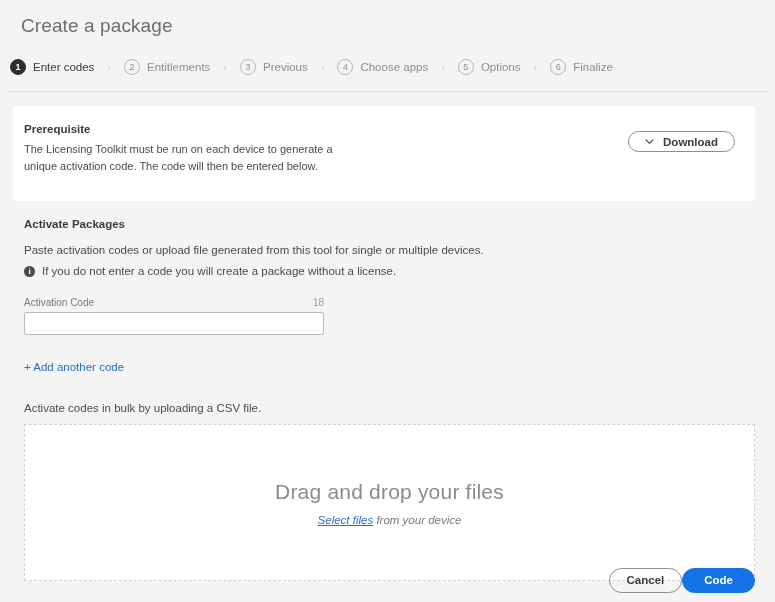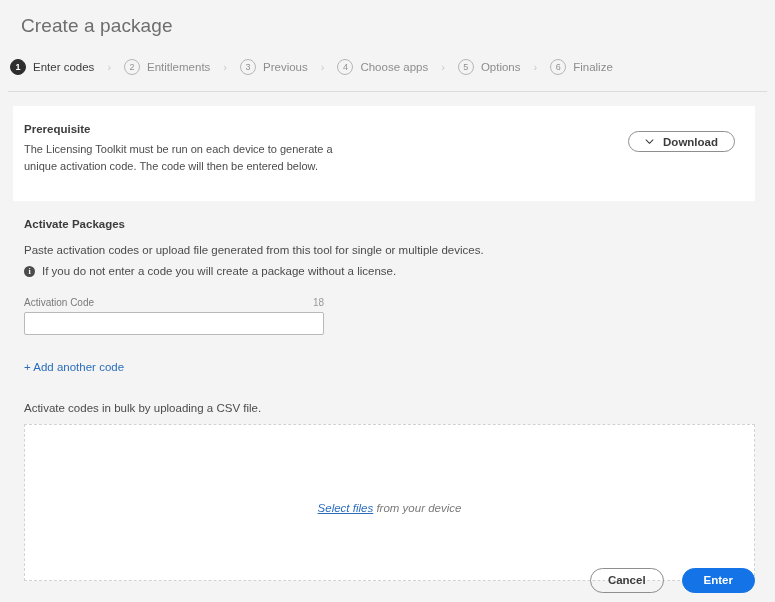--- a/index.html
+++ b/index.html
@@ -242,21 +242,21 @@
     cursor: pointer;
   }
 
   
   .footer {
     position: absolute;
     right: 20px;
     bottom: 9px;
     display: flex;
     align-items: flex-start;
-    gap: 18px;
+    gap: 0;
   }
   .btn {
     height: 25px;
     padding: 0 17px;
     border-radius: 13px;
     font-size: 11.5px;
     font-weight: 700;
     font-family: "Liberation Sans", sans-serif;
     cursor: pointer;
     box-sizing: border-box;
@@ -351,21 +351,22 @@
       <span class="field-counter">18</span>
     </div>
     <input class="code-input" type="text" placeholder="" style="">
     <a class="add-link">+ Add another code</a>
   </div>
 </div>
 
 <div class="bulk-label">Activate codes in bulk by uploading a CSV file.</div>
 
 <div class="dropzone">
+  <div class="dz-title">Drag and drop your files</div>
   <div class="dz-sub">
     <a>Select files</a><span> from your device</span>
   </div>
 </div>
 
 <div class="footer">
   <button class="btn btn-secondary">Cancel</button>
-  <button class="btn btn-cta">Enter</button>
+  <button class="btn btn-cta">Code</button>
 </div>
 
 </body></html>

